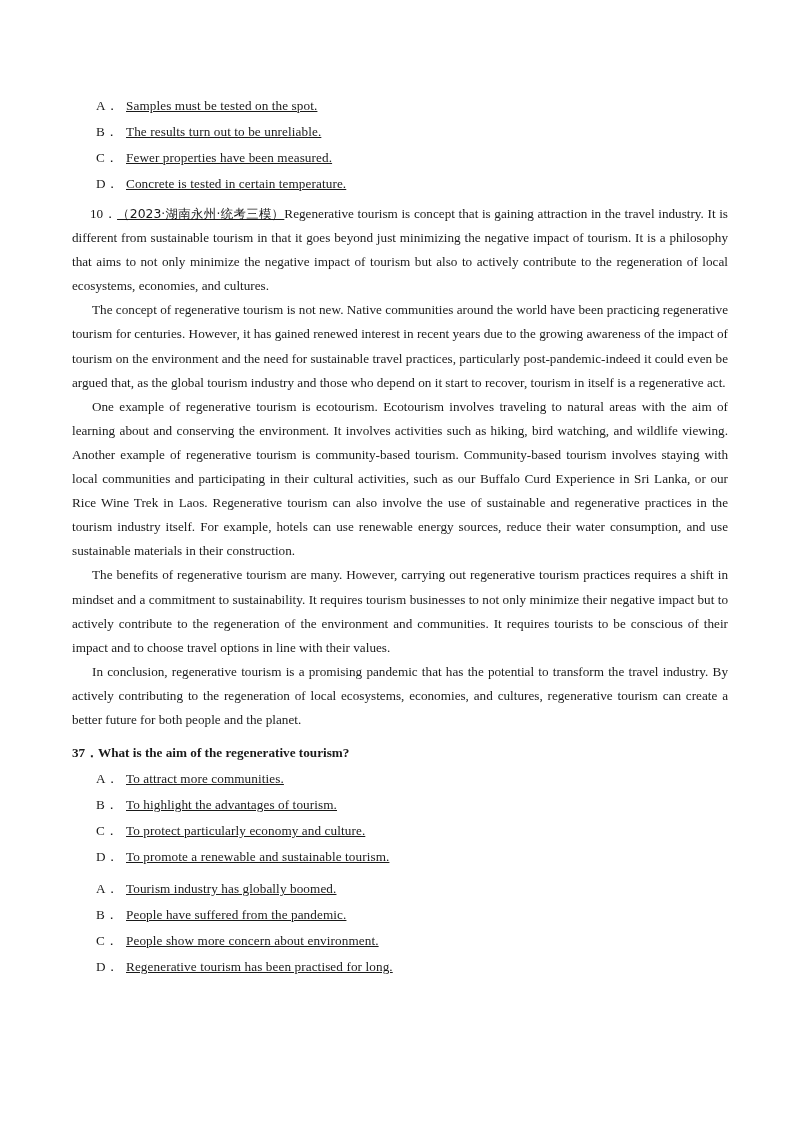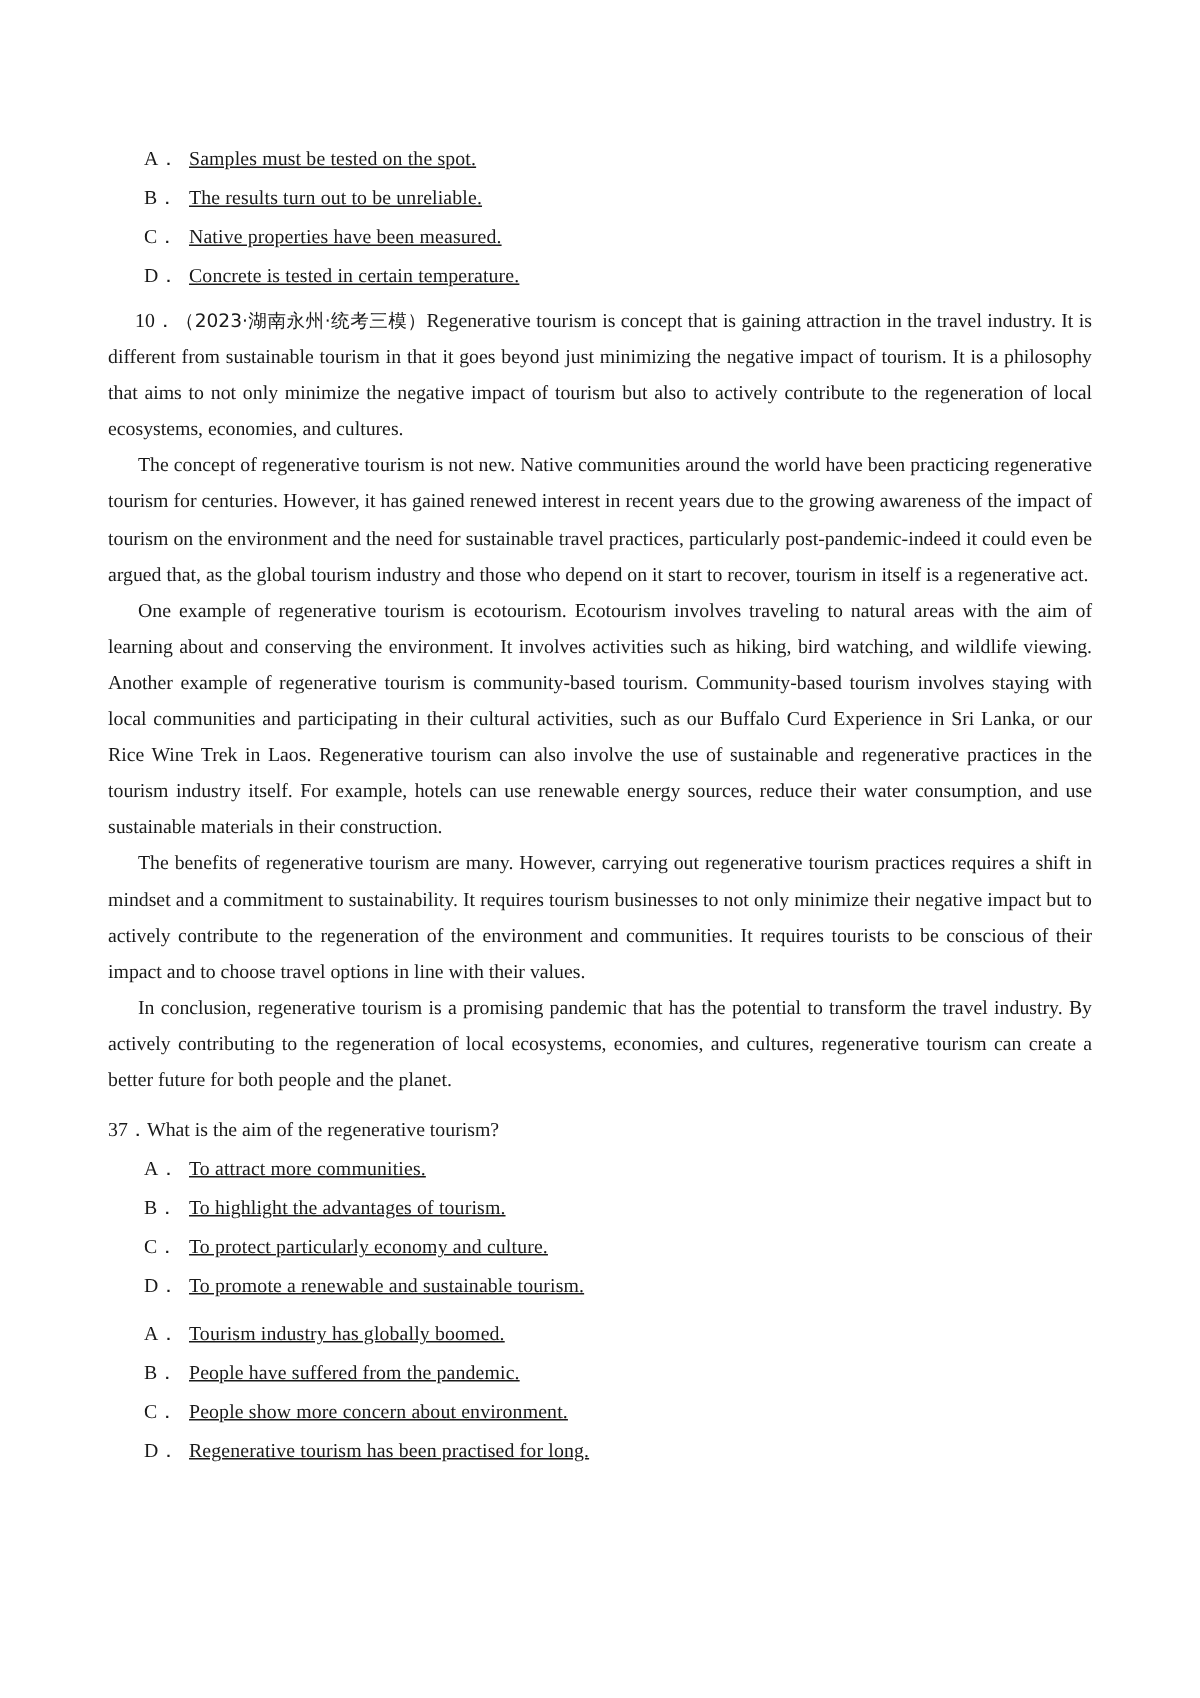--- a/index.html
+++ b/index.html
@@ -48,20 +48,21 @@
     text-decoration: underline;
   }
 
   
   .qstem {
     display: flex;
     align-items: flex-start;
     font-size: 13.2px;
     line-height: 26px;
     margin-top: 2px;
+    font-weight: bold;
   }
   .qstem .qnum {
     flex: 0 0 auto;
     width: 26px;
     white-space: pre;
   }
   .qstem .qtext {
     flex: 1 1 auto;
   }
 
@@ -74,20 +75,21 @@
     text-indent: 20px;
     margin: 0;
     hyphens: none;
   }
   .para.lead {
     text-indent: 18px;
   }
   .para .src {
     font-family: "DejaVu Sans", sans-serif;
     font-size: 12.4px;
+    text-decoration: underline;
   }
   .spacer-sm { height: 5px; }
   .spacer-q  { height: 6px; }
 </style>
 </head>
 <body>
 
 <div class="page">
   <div class="content">
 
@@ -95,21 +97,21 @@
       <div class="option">
         <span class="letter">A．</span>
         <span class="otext">Samples must be tested on the spot.</span>
       </div>
       <div class="option">
         <span class="letter">B．</span>
         <span class="otext">The results turn out to be unreliable.</span>
       </div>
       <div class="option">
         <span class="letter">C．</span>
-        <span class="otext">Native properties have been measured.</span>
+        <span class="otext">Fewer properties have been measured.</span>
       </div>
       <div class="option">
         <span class="letter">D．</span>
         <span class="otext">Concrete is tested in certain temperature.</span>
       </div>
     </div>
 
     <div class="spacer-sm"></div>
 
     <div>

